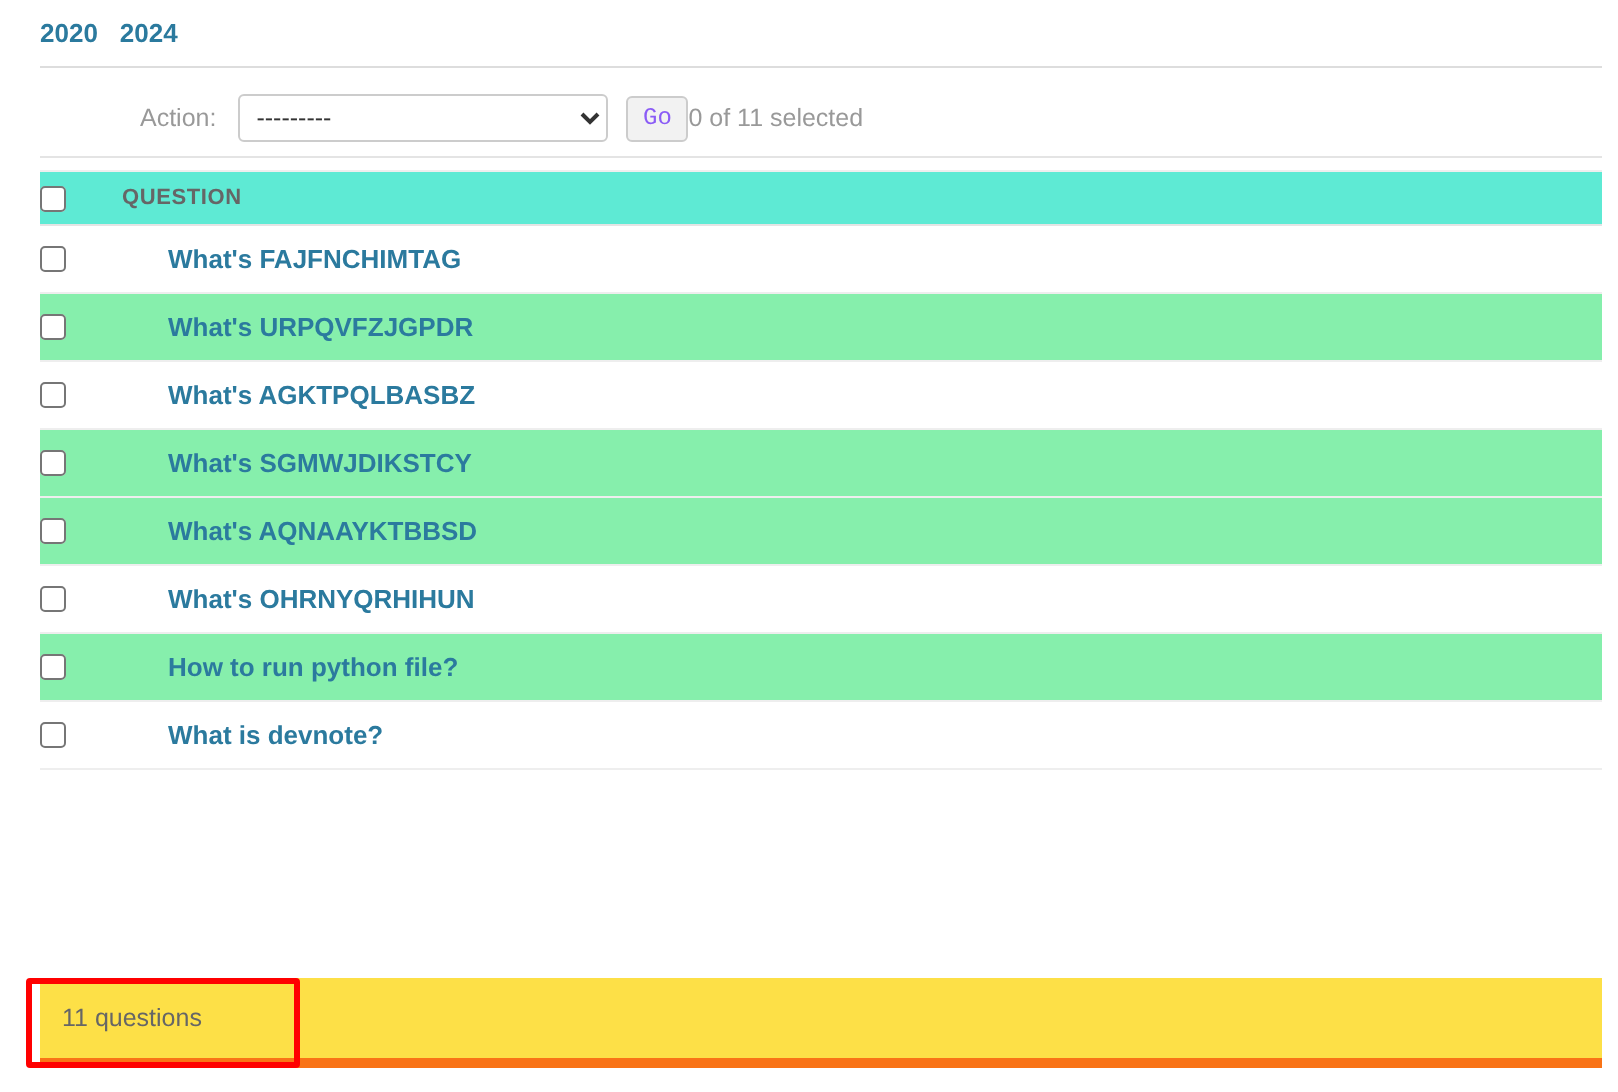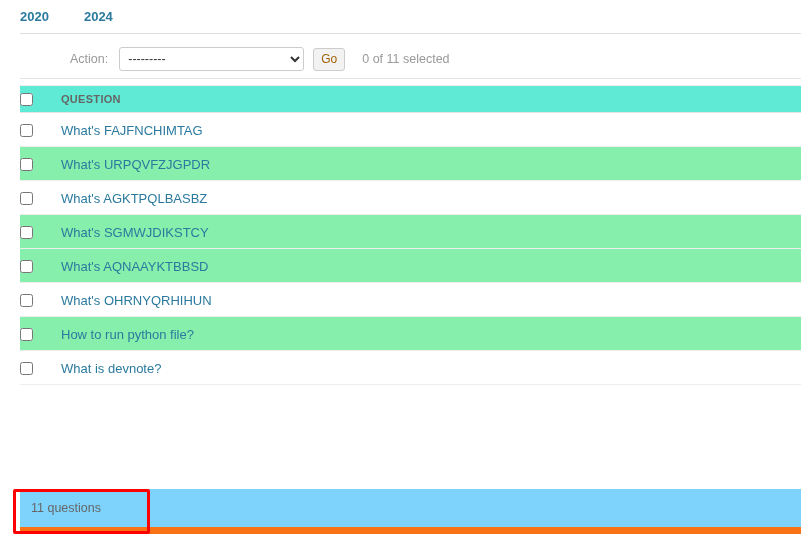--- a/index.html
+++ b/index.html
@@ -27,21 +27,21 @@
     background: #ffffff;
   }
   .tabs-inner {
     position: absolute;
     left: 20px; top: 0;
     width: 781px;
     height: 34px;
     border-bottom: 1px solid #dddddd;
     display: flex;
     align-items: center;
-    gap: 35px;
+    gap: 11px;
   }
   .year-tab {
     color: #2b7a9e;
     font-size: 13px;
     font-weight: bold;
     text-decoration: none;
     cursor: pointer;
     line-height: 1;
   }
 
@@ -73,31 +73,30 @@
     border: 1px solid #cccccc;
     border-radius: 3px;
     background: #ffffff;
     padding: 1px 4px;
   }
   .go-button {
     margin-left: 9px;
     height: 23px;
     min-width: 31px;
     padding: 0 7px;
-    font-family: Liberation Sans, sans-serif;
+    font-family: Liberation Mono, monospace;
     font-size: 12px;
-    color: #a16207;
+    color: #8b5cf6;
     background: #f2f2f2;
     border: 1px solid #cccccc;
     border-radius: 3px;
     cursor: pointer;
     line-height: 1;
   }
   .selected-count {
-    margin-left: 17px;
     color: #999999;
     font-size: 12.5px;
     white-space: nowrap;
   }
 
   
   .results-wrap {
     position: absolute;
     left: 20px; top: 85px;
     width: 781px;
@@ -136,42 +135,43 @@
   tbody tr { height: 34px; }
   tbody tr.row-odd  { background: #ffffff; }
   tbody tr.row-even { background: #86efac; }
   tbody td {
     border-bottom: 1px solid #eeeeee;
     height: 34px;
   }
   .q-link {
     color: #2b7a9e;
     font-size: 13px;
-    font-weight: normal;
+    font-weight: bold;
     text-decoration: none;
     cursor: pointer;
+    margin-left: 23px;
   }
 
   input[type="checkbox"].cb {
     width: 13px;
     height: 13px;
     margin: 0;
     vertical-align: middle;
     cursor: pointer;
   }
 
   
   .paginator {
     position: absolute;
     left: 20px;
     top: 489px;
     width: 781px;
     height: 45px;
-    background: #7dd3fc;
-    border-bottom: 7px solid #f97316;
+    background: #fde047;
+    border-bottom: 5px solid #f97316;
     display: flex;
     align-items: center;
     padding-left: 11px;
     font-size: 12.5px;
     color: #666666;
   }
 
   
   .highlight-box {
     position: absolute;

